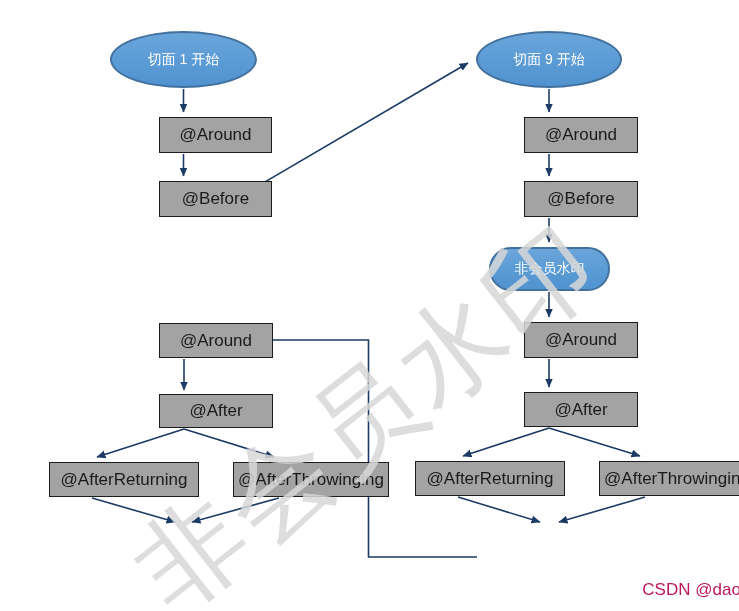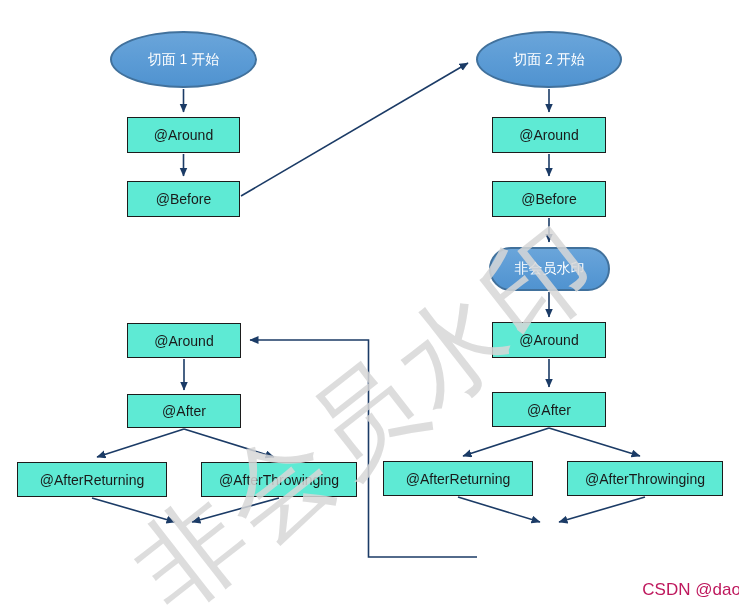--- a/index.html
+++ b/index.html
@@ -11,24 +11,25 @@
     font-family:"Liberation Sans","DejaVu Sans",sans-serif;
     padding-left:40px;
   }
   #connectors{position:absolute;left:0;top:0;z-index:1;}
   .node{
     position:absolute;z-index:2;
     display:flex;align-items:center;justify-content:center;
     box-sizing:border-box;text-align:center;
   }
   .rect{
-    background:#5eead4;
+    background:#a3a3a3;
     border:1.4px solid #1c1c1c;
     color:#1a1a1a;
-    font-size:14px;
+    font-size:17px;
+    margin-left:32px;
   }
   .blue{
     background:linear-gradient(180deg,#6aa5da 0%,#5b9bd5 55%,#5093d0 100%);
     border:2px solid #41719c;
     color:#ffffff;
     font-size:14px;
   }
   .ellipse{border-radius:50%;}
   .stadium{border-radius:22px;}
   
@@ -98,21 +99,21 @@
       <path d="M279 498 L192 522" marker-end="url(#ah)"></path>
     </g>
   </svg>
 
   <div class="node blue ellipse n-aspect1-start">切面 1 开始</div>
 
   <div class="node rect n-around-left-top">@Around</div>
 
   <div class="node rect n-before-left">@Before</div>
 
-  <div class="node blue ellipse n-aspect2-start">切面 2 开始</div>
+  <div class="node blue ellipse n-aspect2-start">切面 9 开始</div>
 
   <div class="node rect n-around-right-top">@Around</div>
 
   <div class="node rect n-before-right">@Before</div>
 
   <div class="node blue stadium n-target-method">非会员水印</div>
 
   <div class="node rect n-around-right-bottom">@Around</div>
 
   <div class="node rect n-after-right">@After</div>

